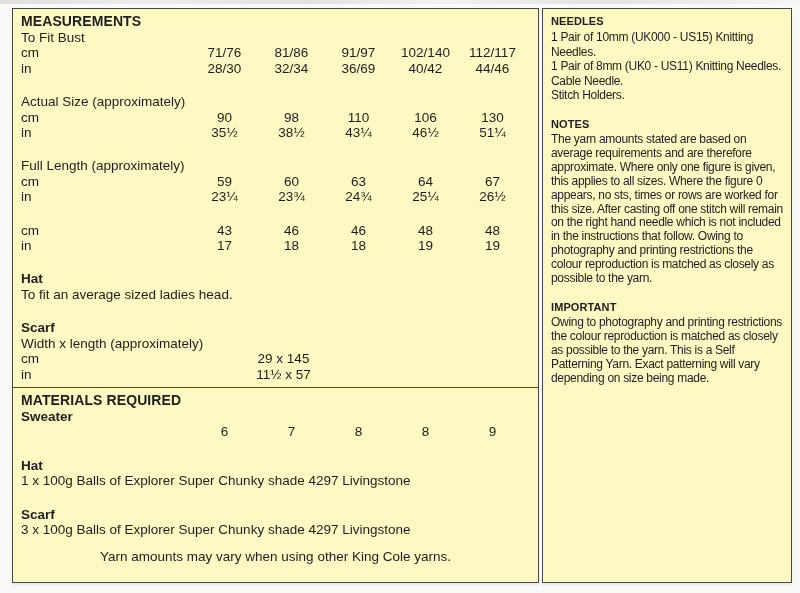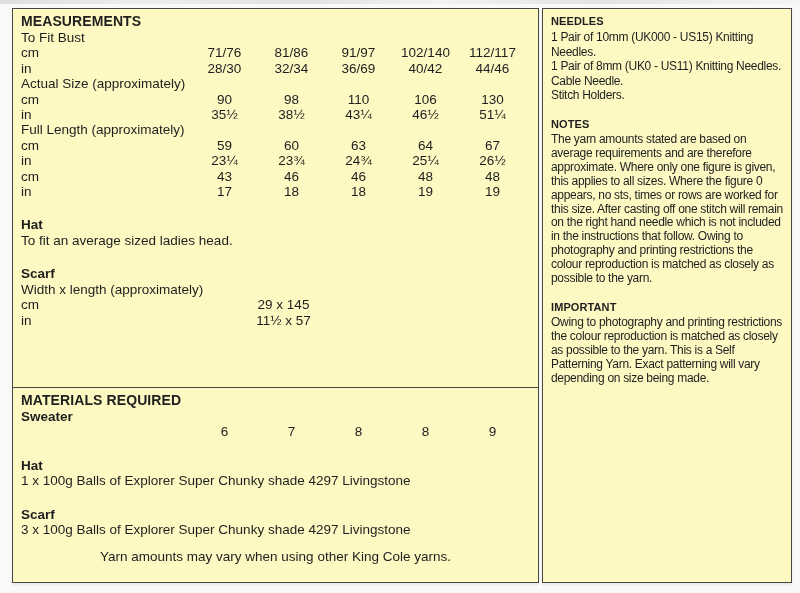--- a/index.html
+++ b/index.html
@@ -29,21 +29,21 @@
   
   .measurements { height:378px; padding:4px 8px 0 8px; overflow:hidden; }
   .big-title { font-size:14px; font-weight:bold; line-height:17px; letter-spacing:.1px; }
   .m-label   { font-size:13.5px; line-height:15.4px; }
   .m-row {
     display:grid;
     grid-template-columns:170px repeat(5, 67px);
     font-size:13.5px; line-height:15.4px;
   }
   .m-row .val { text-align:center; }
-  .m-group { }
+  .m-group { margin-top:18px; }
   .m-group.first { margin-top:0; }
 
   .sub-block { margin-top:18px; }
   .sub-title { font-size:13.5px; font-weight:bold; line-height:15.4px; }
   .sub-text  { font-size:13.5px; line-height:15.4px; }
   .scarf-row {
     display:grid;
     grid-template-columns:170px 185px;
     font-size:13.5px; line-height:15.4px;
   }

